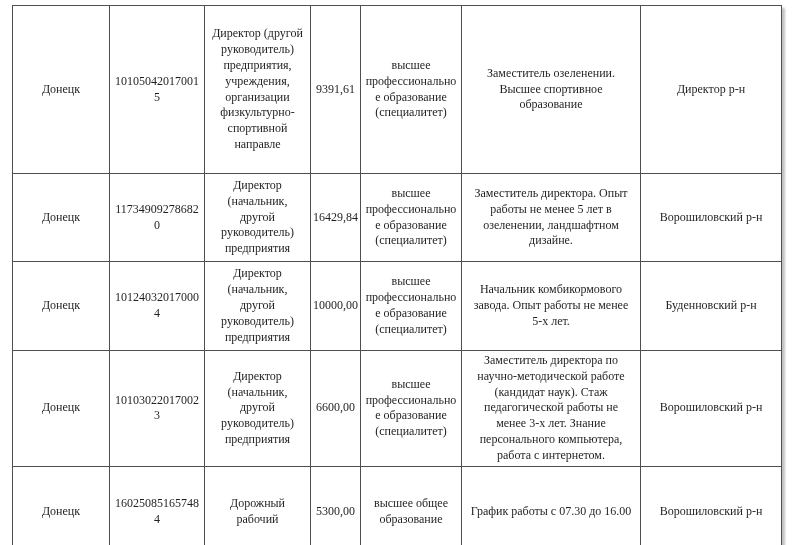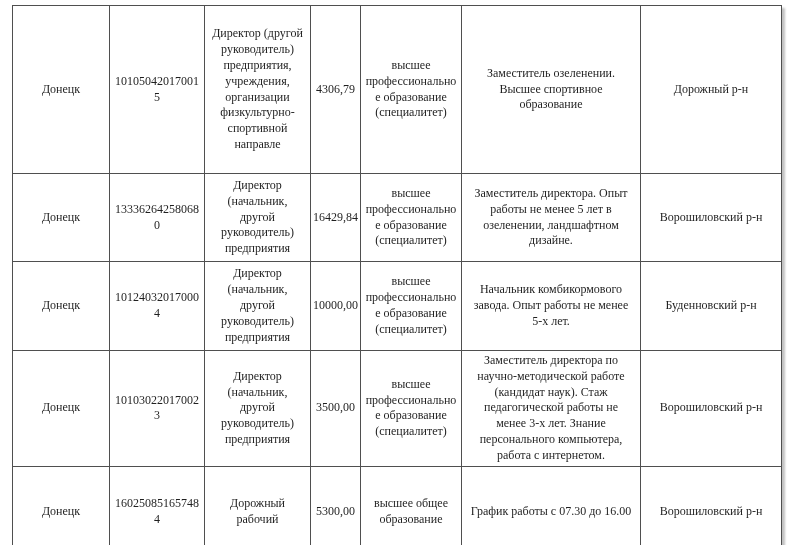--- a/index.html
+++ b/index.html
@@ -62,48 +62,48 @@
         <col class="w-salary">
         <col class="w-education">
         <col class="w-req">
         <col class="w-district">
     </colgroup>
     <tbody>
       <tr class="r1">
         <td class="c-city">Донецк</td>
         <td class="c-code">101050420170015</td>
         <td class="c-position">Директор (другой руководитель) предприятия, учреждения, организации физкультурно-спортивной направле</td>
-        <td class="c-salary">4306,79</td>
+        <td class="c-salary">9391,61</td>
         <td class="c-education">высшее профессиональное образование (специалитет)</td>
         <td class="c-req">Заместитель озеленении. Высшее спортивное образование</td>
-        <td class="c-district">Дорожный р-н</td>
+        <td class="c-district">Директор р-н</td>
       </tr>
       <tr class="r2">
         <td class="c-city">Донецк</td>
-        <td class="c-code">133362642580680</td>
+        <td class="c-code">117349092786820</td>
         <td class="c-position">Директор (начальник, другой руководитель) предприятия</td>
         <td class="c-salary">16429,84</td>
         <td class="c-education">высшее профессиональное образование (специалитет)</td>
         <td class="c-req">Заместитель директора. Опыт работы не менее 5 лет в озеленении, ландшафтном дизайне.</td>
         <td class="c-district">Ворошиловский р-н</td>
       </tr>
       <tr class="r3">
         <td class="c-city">Донецк</td>
         <td class="c-code">101240320170004</td>
         <td class="c-position">Директор (начальник, другой руководитель) предприятия</td>
         <td class="c-salary">10000,00</td>
         <td class="c-education">высшее профессиональное образование (специалитет)</td>
         <td class="c-req">Начальник комбикормового завода. Опыт работы не менее 5-х лет.</td>
         <td class="c-district">Буденновский р-н</td>
       </tr>
       <tr class="r4">
         <td class="c-city">Донецк</td>
         <td class="c-code">101030220170023</td>
         <td class="c-position">Директор (начальник, другой руководитель) предприятия</td>
-        <td class="c-salary">3500,00</td>
+        <td class="c-salary">6600,00</td>
         <td class="c-education">высшее профессиональное образование (специалитет)</td>
         <td class="c-req">Заместитель директора по научно-методической работе (кандидат наук). Стаж педагогической работы не менее 3-х лет. Знание персонального компьютера, работа с интернетом.</td>
         <td class="c-district">Ворошиловский р-н</td>
       </tr>
       <tr class="r5">
         <td class="c-city">Донецк</td>
         <td class="c-code">160250851657484</td>
         <td class="c-position">Дорожный рабочий</td>
         <td class="c-salary">5300,00</td>
         <td class="c-education">высшее общее образование</td>

